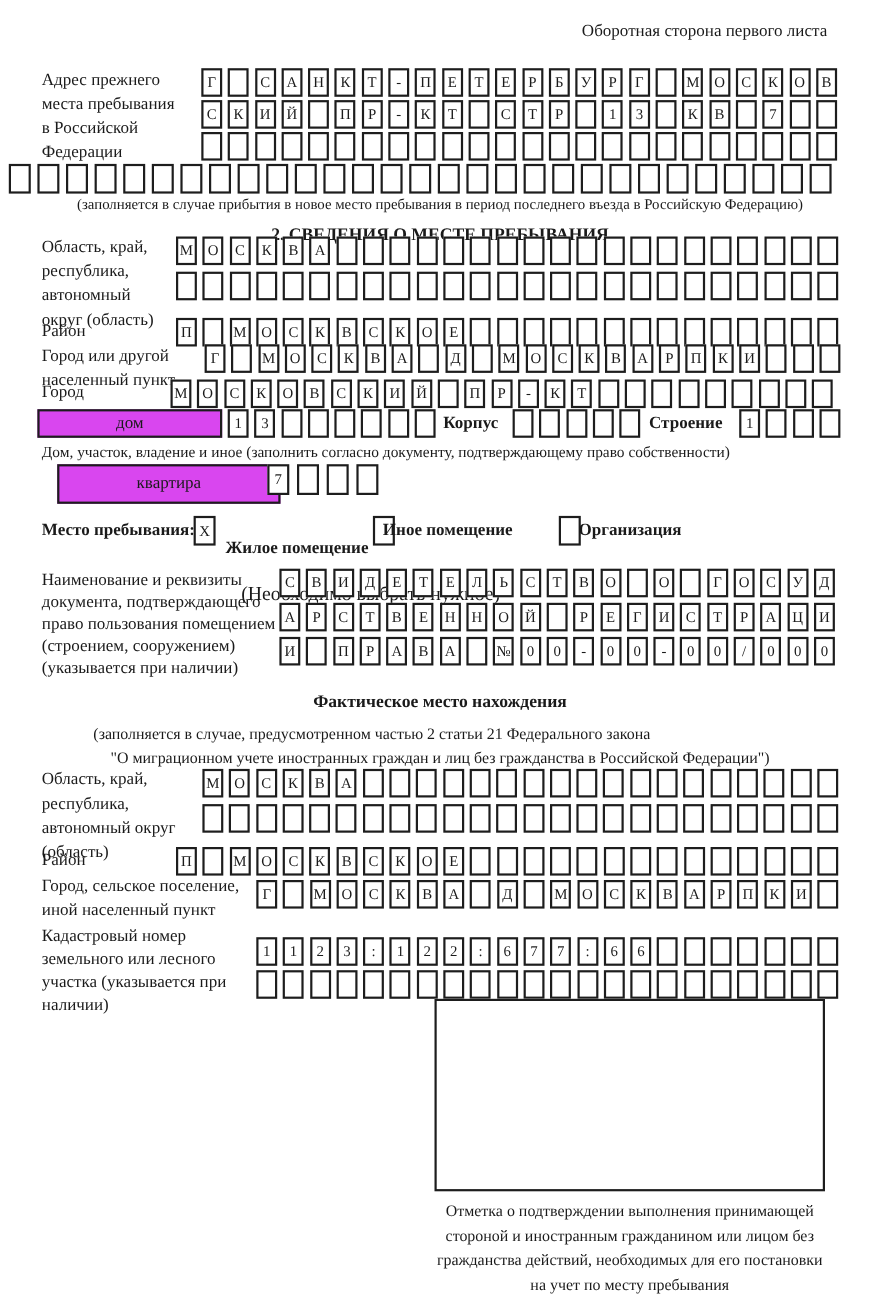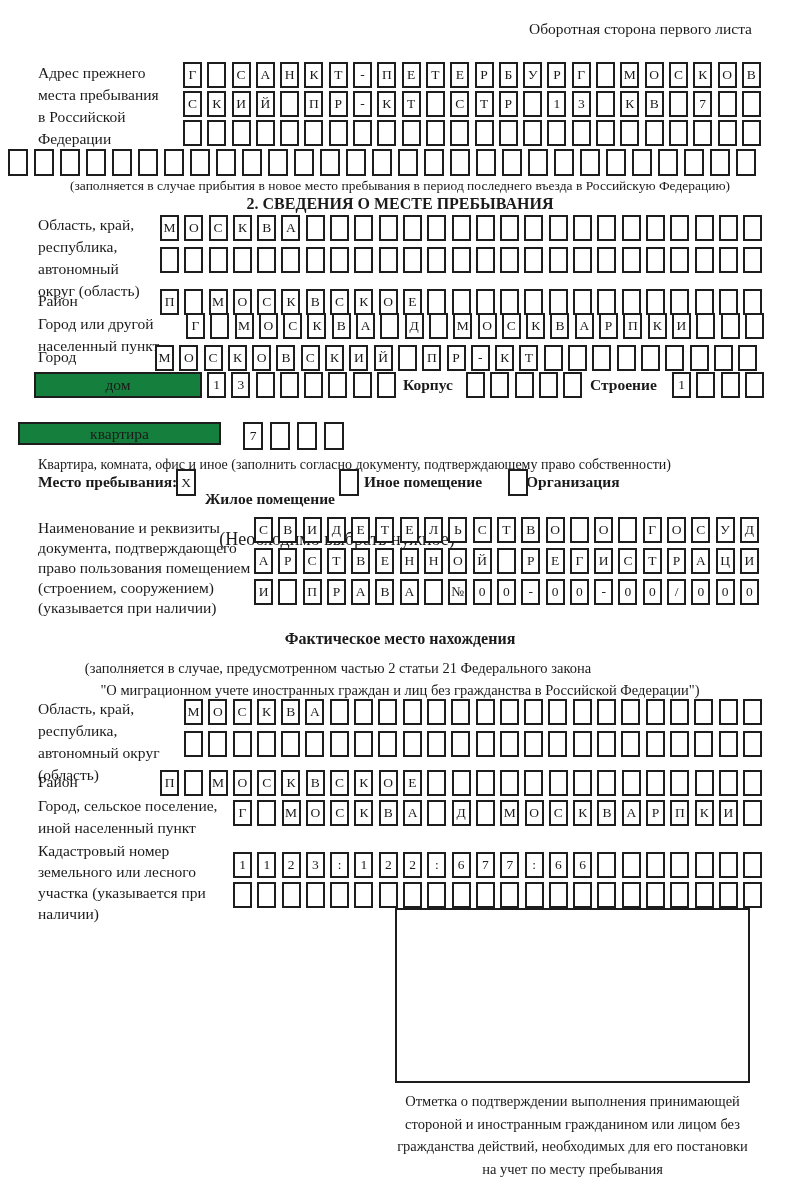--- a/index.html
+++ b/index.html
@@ -18,21 +18,21 @@
     width:19px;height:26px;border:2px solid #1d1d1d;box-sizing:border-box;
     display:flex;align-items:center;justify-content:center;
     font-size:13.5px;background:#fff;flex:none;
   }
   .grid.g-wide{column-gap:6px;}
   .grid.g-wide .cell{width:20px;height:27px;}
   .grid.g-tall{column-gap:7px;}
   .grid.g-tall .cell{width:20px;height:28px;}
   .grid.g-cb .cell{width:20px;height:27px;}
   .widebox{
-    position:absolute;border:2px solid #1d1d1d;box-sizing:border-box;background:#15803d;
+    position:absolute;border:2px solid #1d1d1d;box-sizing:border-box;background:#d946ef;
     display:flex;align-items:center;justify-content:center;font-size:15.5px;
   }
   .bigbox{position:absolute;border:2px solid #1d1d1d;box-sizing:border-box;background:#fff;}
   .inline-lbl{position:absolute;font-size:15.5px;font-weight:bold;}
 </style>
 </head>
 <body>
 
 <div id="page">
 
@@ -143,21 +143,21 @@
       <span class="cell"></span>
       <span class="cell"></span>
       <span class="cell"></span>
       <span class="cell"></span>
       <span class="cell"></span>
       <span class="cell"></span>
       <span class="cell"></span>
     </div>
   <div class="cap center" style="left:0;top:177px;width:800px">(заполняется в случае прибытия в новое место пребывания в период последнего въезда в Российскую Федерацию)</div>
 
-  <div class="title" style="top:195px">2. СВЕДЕНИЯ О МЕСТЕ ПРЕБЫВАНИЯ</div>
+  <div class="title" style="top:205px">2. СВЕДЕНИЯ О МЕСТЕ ПРЕБЫВАНИЯ</div>
 
   <div class="lbl" style="left:38px;top:214px;width:114px">Область, край, республика, автономный округ (область)</div>
   <div class="grid" style="left:160px;top:215px">
       <span class="cell">М</span>
       <span class="cell">О</span>
       <span class="cell">С</span>
       <span class="cell">К</span>
       <span class="cell">В</span>
       <span class="cell">А</span>
       <span class="cell"></span>
@@ -313,39 +313,39 @@
       <span class="cell"></span>
       <span class="cell"></span>
     </div>
   <div class="inline-lbl" style="left:590px;top:376px">Строение</div>
   <div class="grid" style="left:672px;top:372px">
       <span class="cell">1</span>
       <span class="cell"></span>
       <span class="cell"></span>
       <span class="cell"></span>
     </div>
-
-  <div class="widebox" style="left:18px;top:422px;width:203px;height:23px">квартира</div>
+  <div class="cap" style="left:38px;top:403px;width:740px;font-size:14px">Дом, участок, владение и иное (заполнить согласно документу, подтверждающему право собственности)</div>
+
+  <div class="widebox" style="left:52px;top:422px;width:203px;height:36px">квартира</div>
   <div class="grid g-tall" style="left:243px;top:422px">
       <span class="cell">7</span>
       <span class="cell"></span>
       <span class="cell"></span>
       <span class="cell"></span>
     </div>
-  <div class="cap" style="left:38px;top:456px;width:740px;font-size:14px">Квартира, комната, офис и иное (заполнить согласно документу, подтверждающему право собственности)</div>
 
   <div class="inline-lbl" style="left:38px;top:473px">Место пребывания:</div>
   <div class="grid g-cb" style="left:176px;top:469px">
       <span class="cell">X</span>
     </div>
   <div class="inline-lbl" style="left:205px;top:490px">Жилое помещение</div>
   <div class="grid g-cb" style="left:339px;top:469px">
       <span class="cell"></span>
     </div>
-  <div class="inline-lbl" style="left:364px;top:473px">Иное помещение</div>
+  <div class="inline-lbl" style="left:348px;top:473px">Иное помещение</div>
   <div class="grid g-cb" style="left:508px;top:469px">
       <span class="cell"></span>
     </div>
   <div class="inline-lbl" style="left:526px;top:473px">Организация</div>
   <div class="note center" style="left:137px;top:528px;width:400px;font-size:18px">(Необходимо выбрать нужное)</div>
 
   <div class="lbl" style="left:38px;top:518px;width:220px;line-height:20px">Наименование и реквизиты документа, подтверждающего право пользования помещением (строением, сооружением) (указывается при наличии)</div>
   <div class="grid" style="left:254px;top:517px">
       <span class="cell">С</span>
       <span class="cell">В</span>

